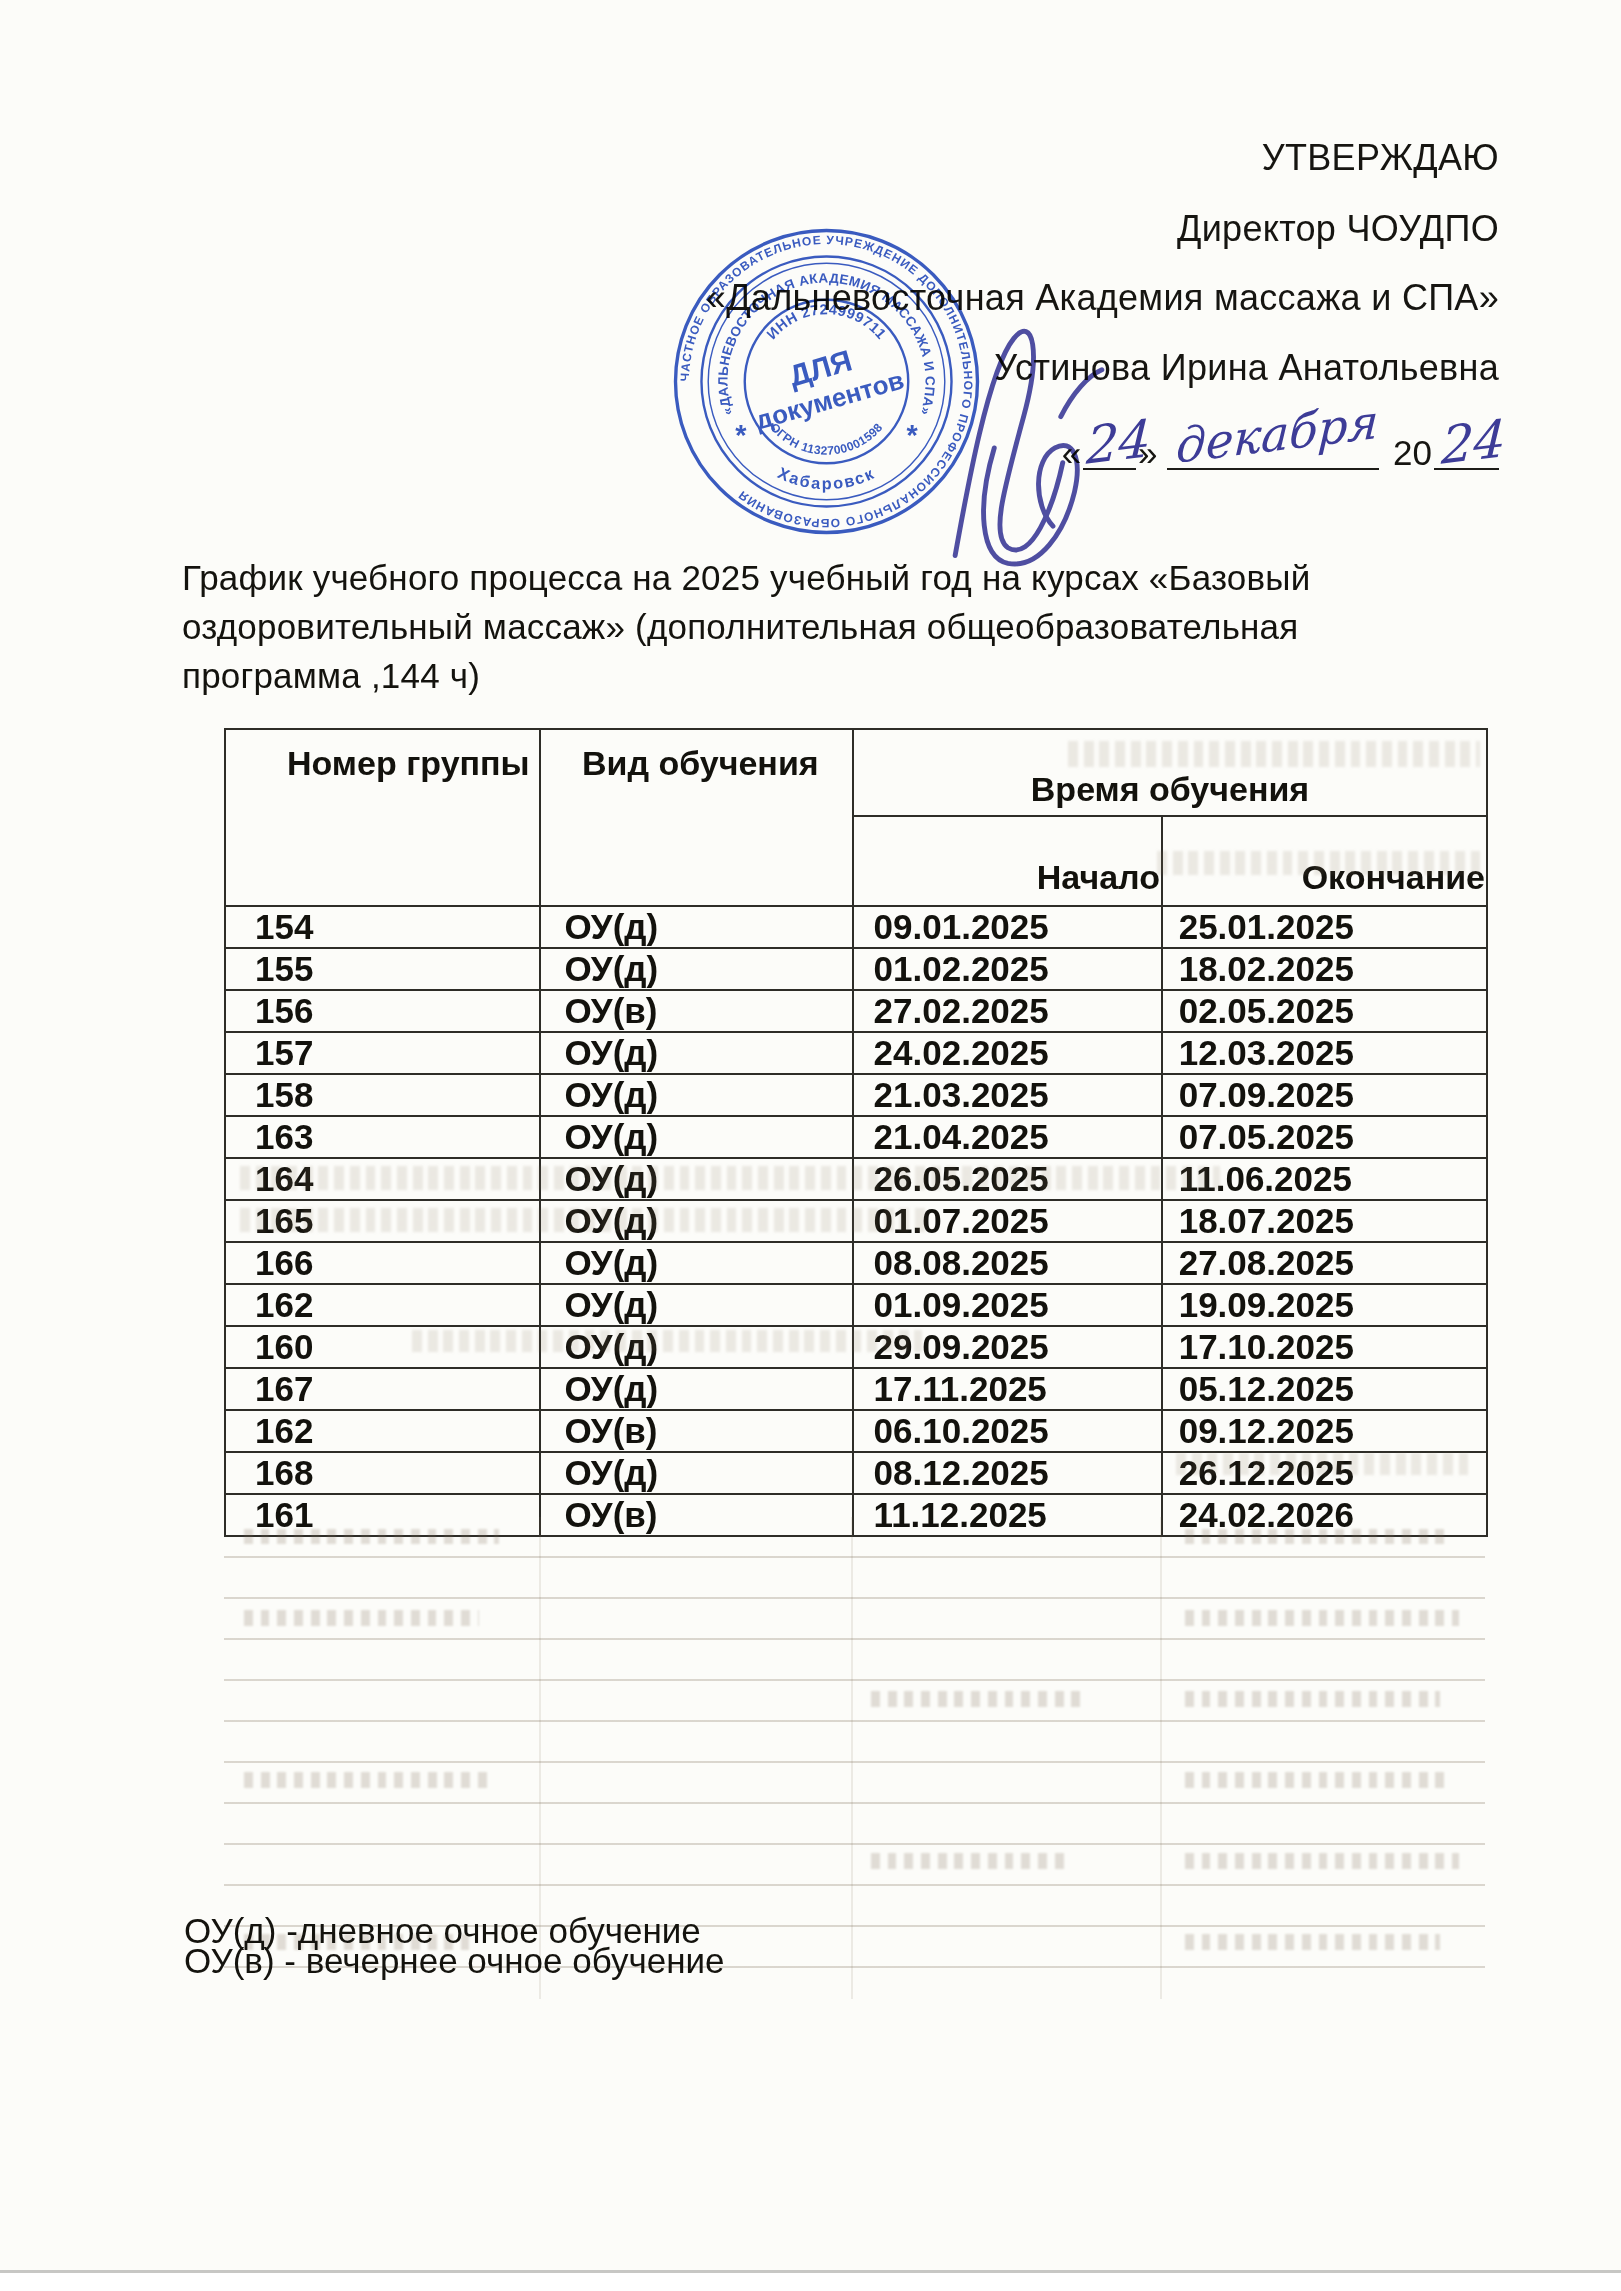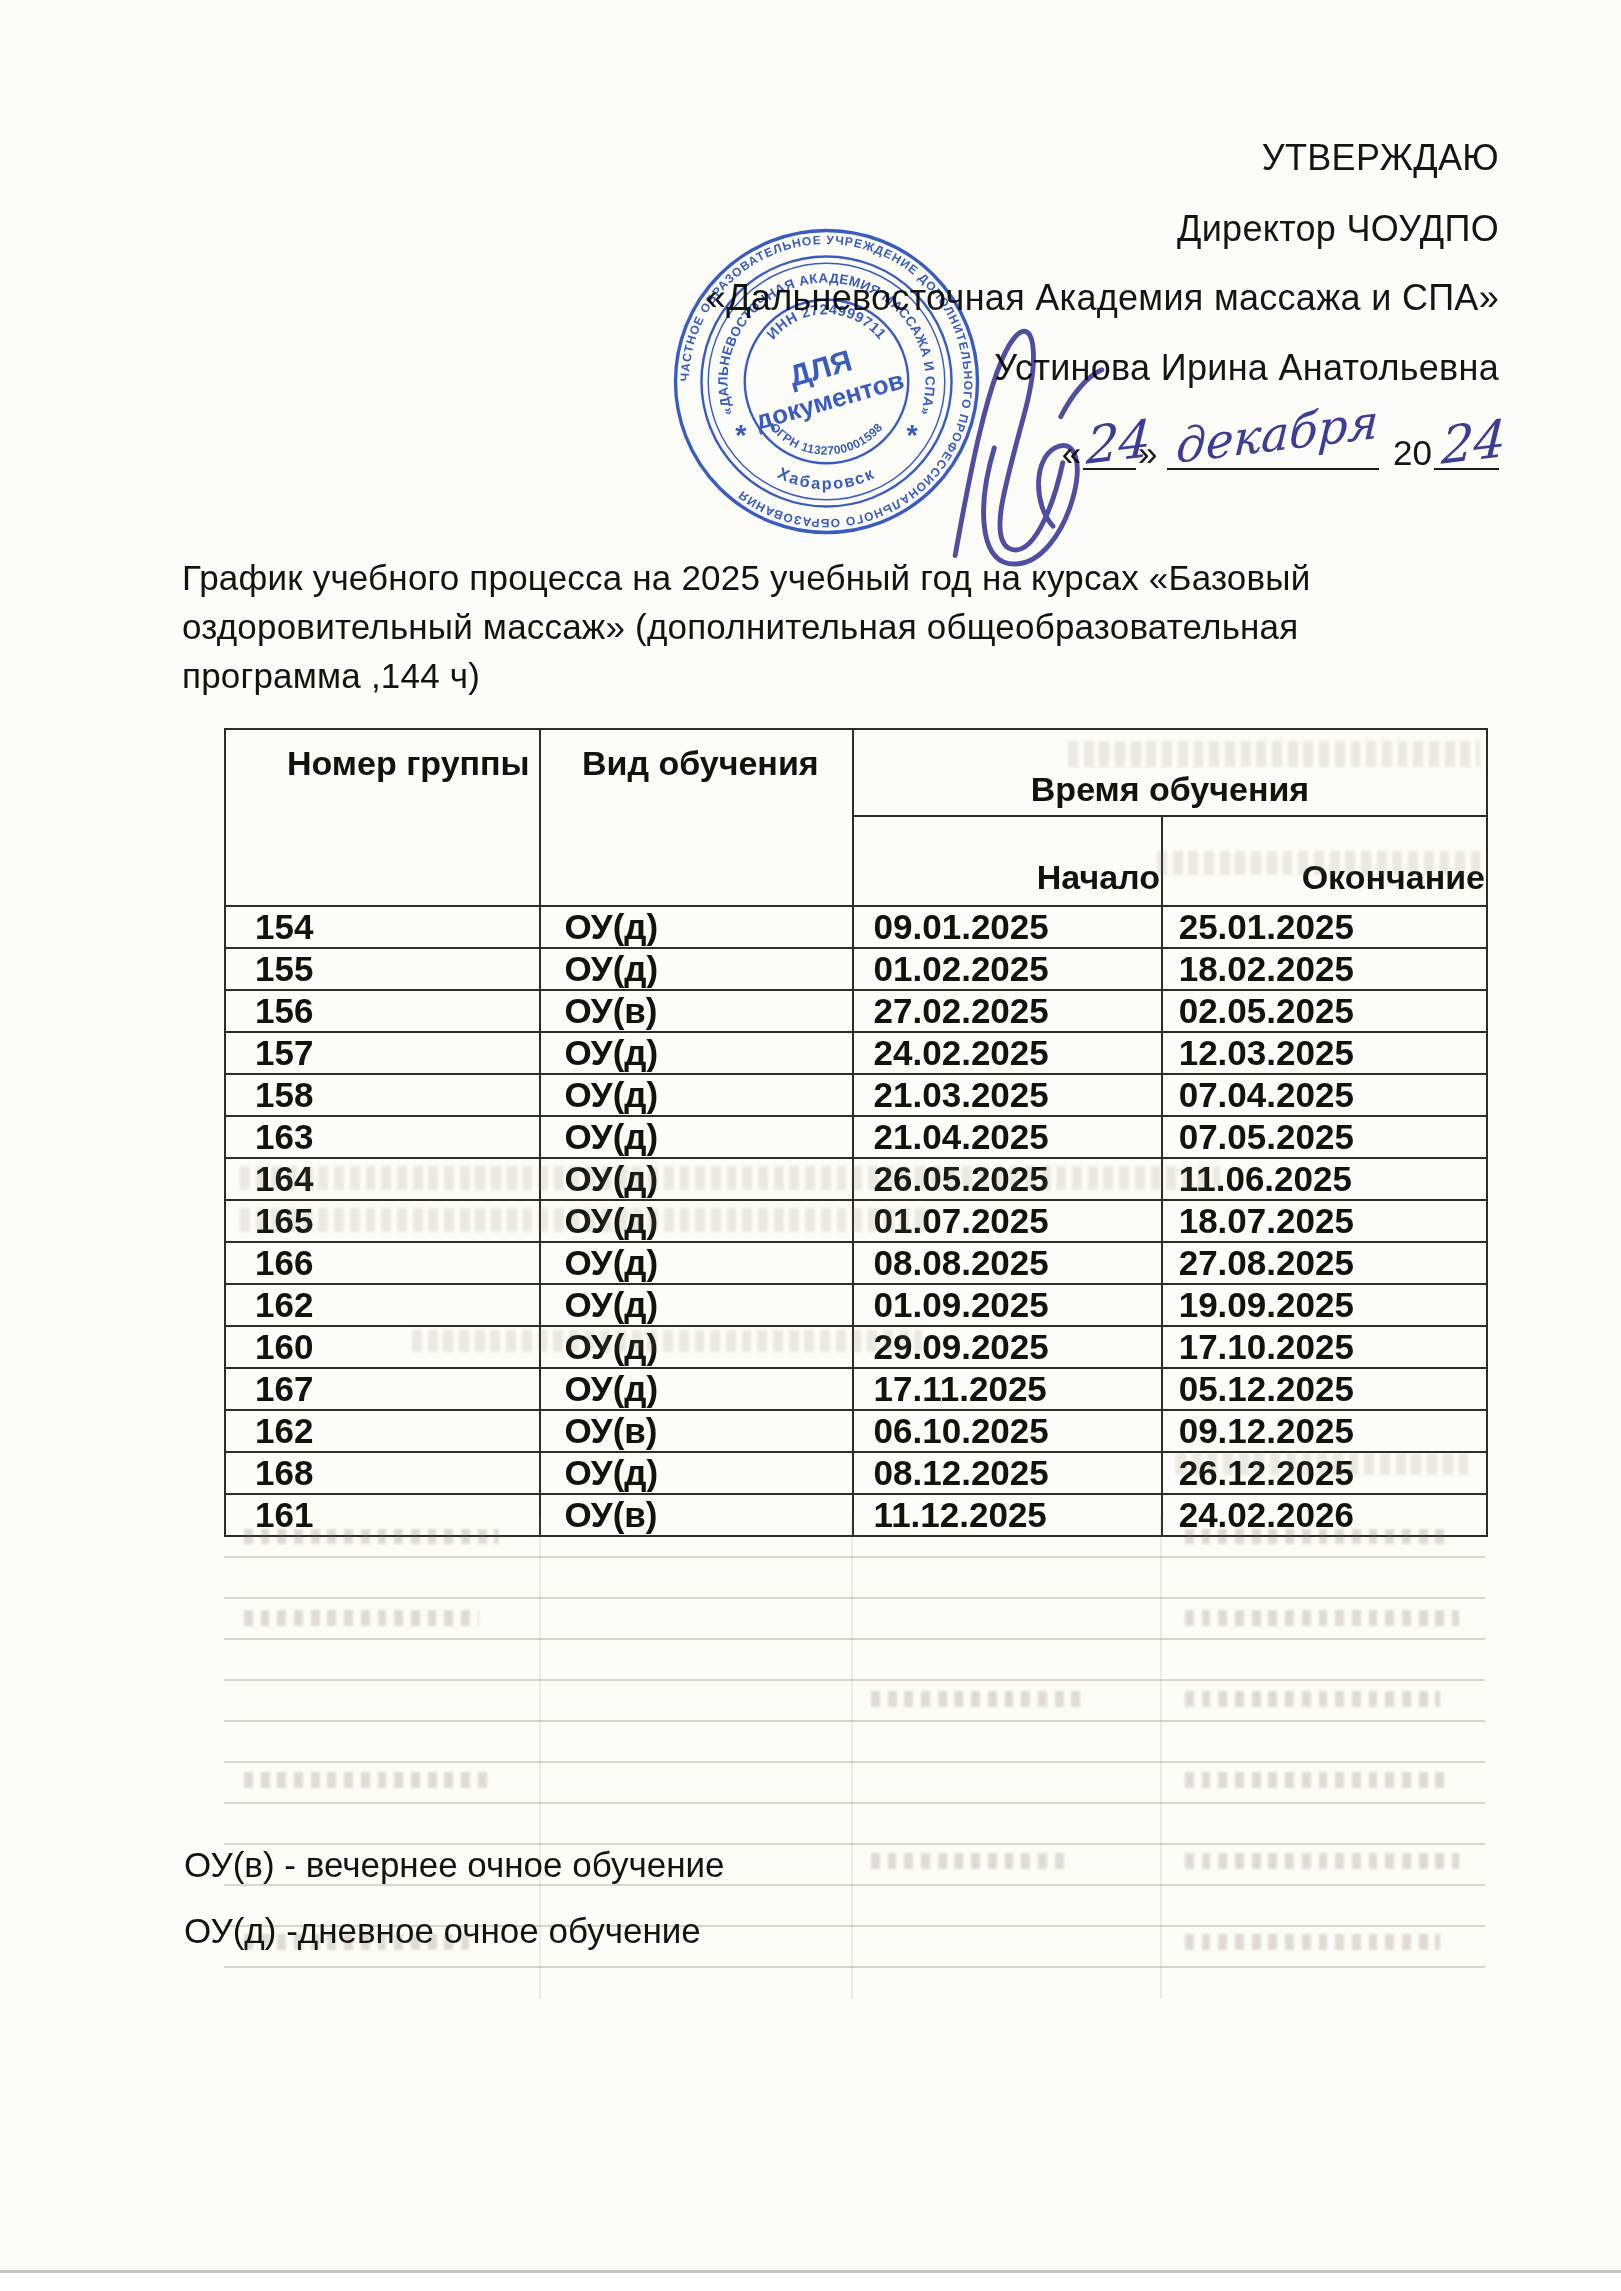--- a/index.html
+++ b/index.html
@@ -53,21 +53,21 @@
   .th-time{height:78px;vertical-align:bottom;text-align:center;padding-bottom:5.9px;}
   .th-sub{height:79px;vertical-align:bottom;text-align:right;padding-bottom:7.8px;}
   .schedule td{height:39px;font-size:35px;font-weight:bold;vertical-align:middle;padding:0;}
   td.c-group{padding-left:29px;}
   td.c-type{padding-left:23.5px;}
   td.c-start{padding-left:19.6px;}
   td.c-end{padding-left:15.7px;}
 
   
   .legend-line{position:absolute;left:184px;font-size:35px;color:#14130e;white-space:nowrap;}
-  .legend-1{top:1845px;}
+  .legend-1{top:1941px;}
   .legend-2{top:1911px;}
 
   
   .ghost{position:absolute;left:224px;top:1517px;width:1261px;height:482px;pointer-events:none;
          background-image:repeating-linear-gradient(180deg,transparent 0 39px,rgba(122,106,84,.26) 39px 41px);}
   .ghost-v{position:absolute;top:0;width:2px;height:100%;background:rgba(122,106,84,.12);}
   .gv1{left:315px;} .gv2{left:627px;} .gv3{left:936px;}
   .ghost-smudge{position:absolute;height:15.7px;filter:blur(1px);
          background:repeating-linear-gradient(90deg,rgba(128,112,88,.22) 0 8.8px,transparent 8.8px 16.7px);}
   .smudge{position:absolute;filter:blur(1.5px);pointer-events:none;
@@ -189,21 +189,21 @@
       <tr>
           <td class="c-group">157</td>
           <td class="c-type">ОУ(д)</td>
           <td class="c-start">24.02.2025</td>
           <td class="c-end">12.03.2025</td>
         </tr>
       <tr>
           <td class="c-group">158</td>
           <td class="c-type">ОУ(д)</td>
           <td class="c-start">21.03.2025</td>
-          <td class="c-end">07.04.2025</td>
+          <td class="c-end">07.09.2025</td>
         </tr>
       <tr>
           <td class="c-group">163</td>
           <td class="c-type">ОУ(д)</td>
           <td class="c-start">21.04.2025</td>
           <td class="c-end">07.05.2025</td>
         </tr>
       <tr>
           <td class="c-group">164</td>
           <td class="c-type">ОУ(д)</td>

